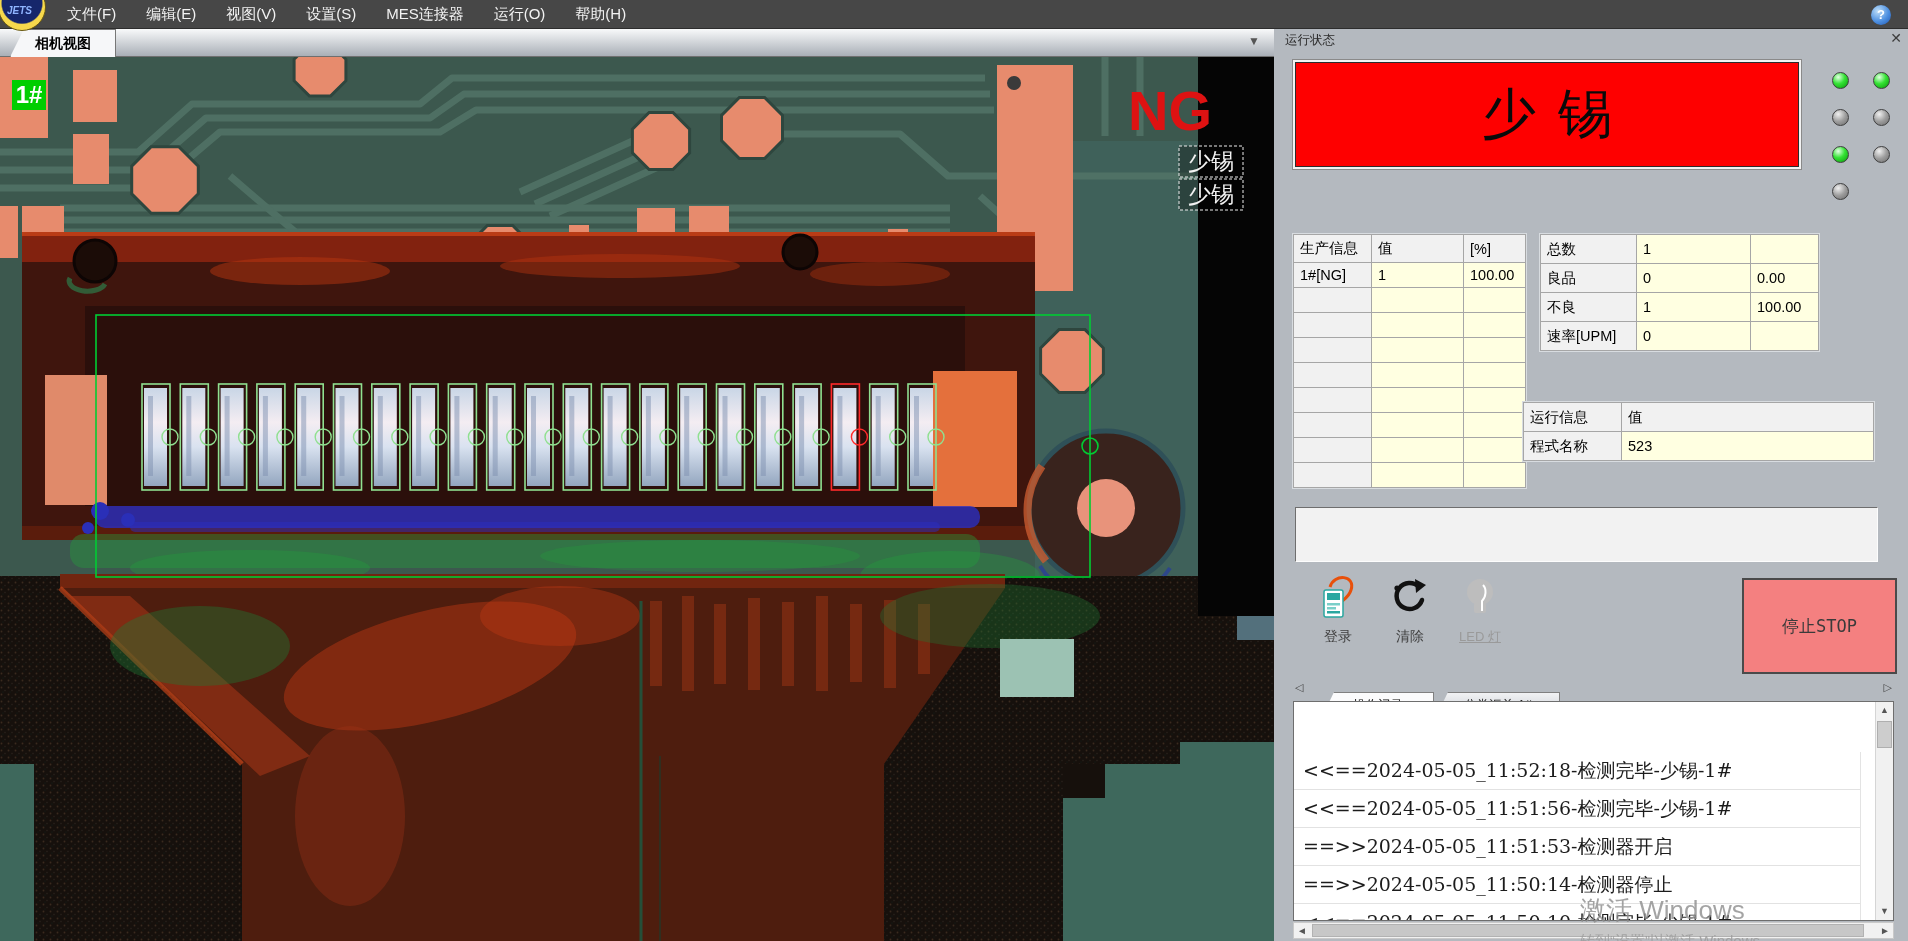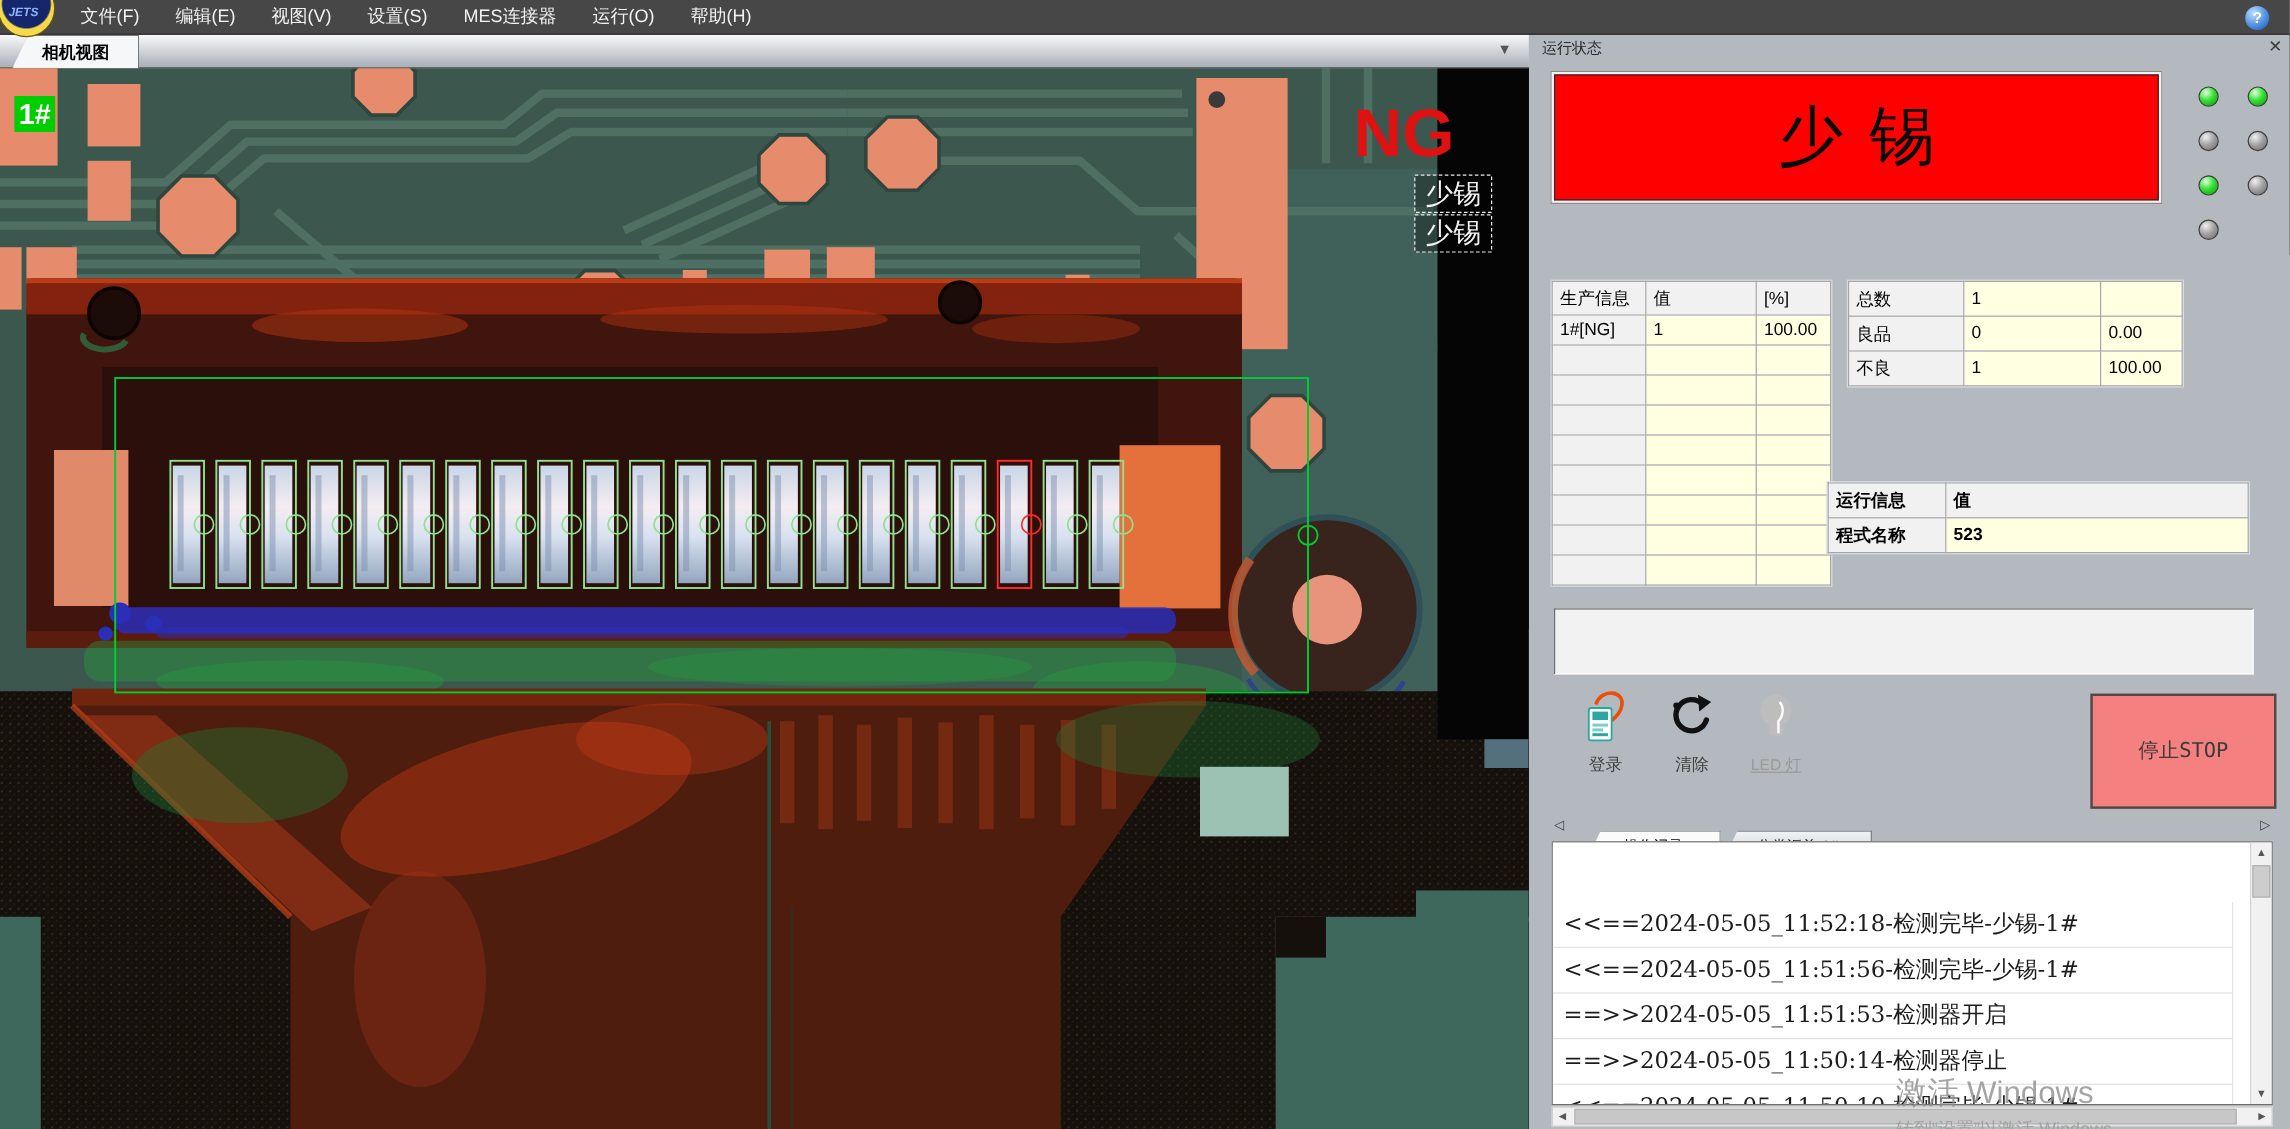--- a/index.html
+++ b/index.html
@@ -47,21 +47,21 @@
   table.data-table td{border:1px solid #A6A6A6;padding:0 6px;overflow:hidden;white-space:nowrap;}
   table.data-table{border:1px solid #5F5F5F;box-shadow:0 0 0 1px #D8DCE0;padding-left:36px;}
   td.lbl{background:#F1F1F1;}
   td.val{background:#FFFFE1;}
   #prod-table{position:absolute;left:1293px;top:234px;}
   #prod-table td{height:24px;}
   #prod-table tr.hdr td{height:27px;}
   #stats-table{position:absolute;left:1540px;top:234px;}
   #stats-table td{height:28px;}
   #run-table{position:absolute;left:1523px;top:402px;}
-  #run-table td{height:28px;font-weight:bold;}
+  #run-table td{height:28px;}
 
   .blank-box{position:absolute;left:1295px;top:507px;width:581px;height:53px;background:#F2F2F2;
     border-top:1px solid #6E6E6E;border-left:1px solid #6E6E6E;border-right:1px solid #FDFDFD;border-bottom:1px solid #FDFDFD;}
 
   .tool-btn{position:absolute;top:575px;width:64px;text-align:center;}
   .tool-btn .cap{display:block;margin-top:3px;font-size:14px;color:#404040;}
   .tool-btn.disabled .cap{color:#9A9A9A;font-size:13px;text-decoration:underline;}
   .stop-btn{position:absolute;left:1742px;top:578px;width:151px;height:92px;background:#F48080;border:2px solid #4A4A4A;
     display:flex;flex-direction:row;align-items:center;justify-content:center;font-size:17px;color:#3A3A3A;line-height:1.35;
     font-family:"DejaVu Sans Mono",monospace;}
@@ -501,20 +501,25 @@
       <tr>
         <td class="lbl">良品</td>
           <td class="val">0</td>
           <td class="val">0.00</td>
       </tr>
       <tr>
         <td class="lbl">不良</td>
           <td class="val">1</td>
           <td class="val">100.00</td>
       </tr>
+      <tr>
+        <td class="lbl">速率[UPM]</td>
+          <td class="val">0</td>
+          <td class="val"></td>
+      </tr>
     </tbody>
   </table>
 
   <table class="data-table" id="run-table">
     <colgroup>
         <col style="width:98px">
         <col style="width:252px">
       </colgroup>
     <tbody>
       <tr>

